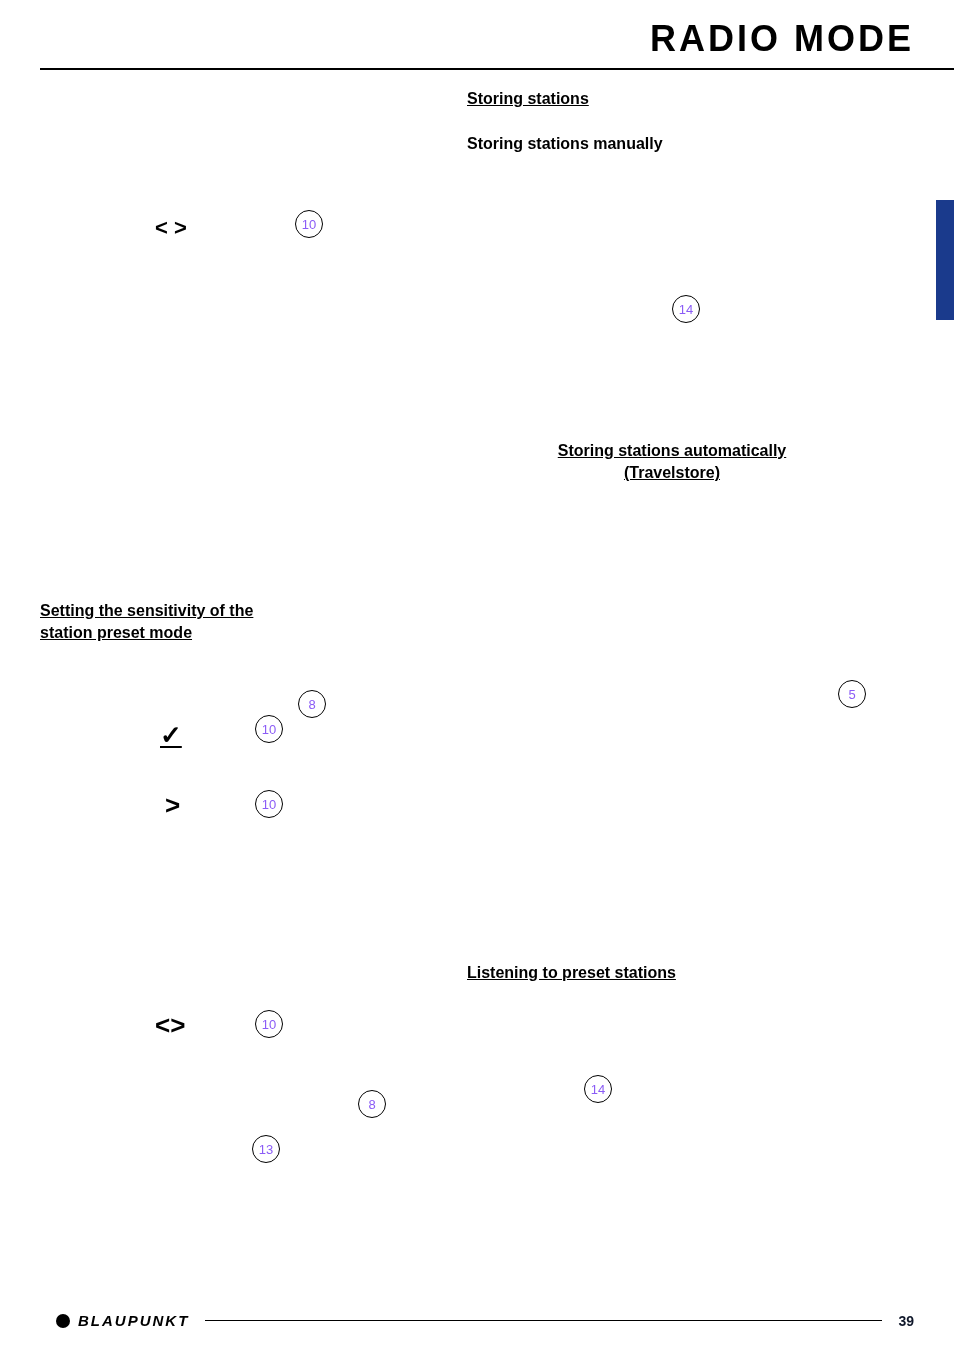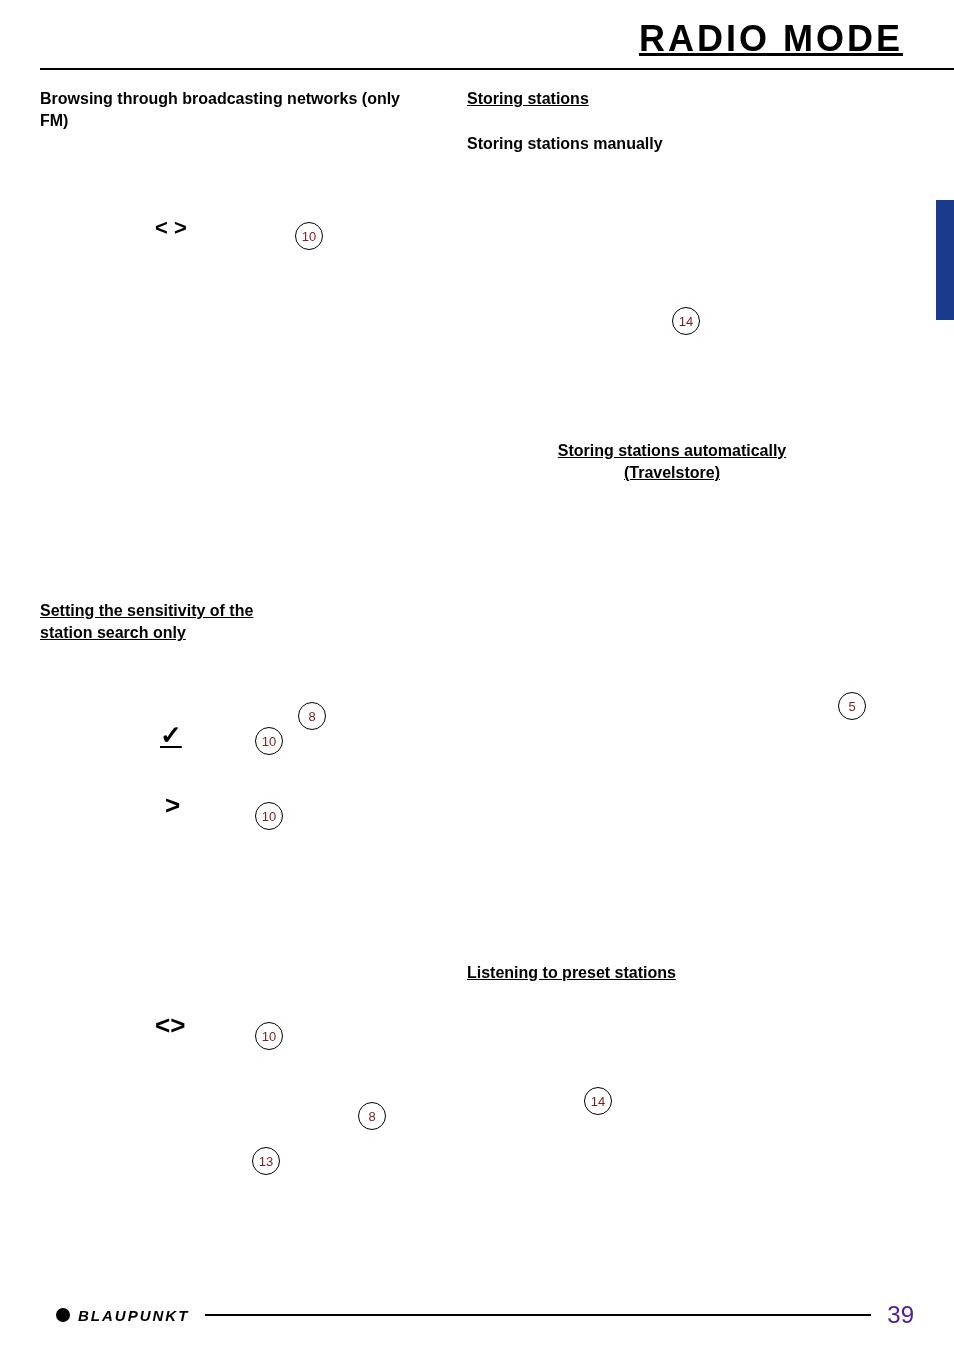--- a/index.html
+++ b/index.html
@@ -21,22 +21,21 @@
     }
 
     
     .header {
       position: absolute;
       top: 0;
       right: 0;
       width: 100%;
       display: flex;
       justify-content: flex-end;
-      padding: 18px 51px 0 0;
-      text-decoration: underline;
+      padding: 18px 40px 0 0;
     }
 
     .page-title {
       font-size: 36px;
       font-weight: 900;
       letter-spacing: 3px;
       color: #000;
     }
 
     
@@ -77,22 +76,21 @@
     .circled-num {
       display: inline-flex;
       align-items: center;
       justify-content: center;
       width: 28px;
       height: 28px;
       border-radius: 50%;
       border: 1.5px solid #000;
       font-size: 13px;
       font-weight: 400;
-      color: #7f1d1d;
-      margin-top: 12px;
+      color: #8b5cf6;
     }
 
     .symbol {
       font-size: 22px;
       font-weight: 700;
       color: #000;
     }
 
     .symbol-bold {
       font-size: 26px;
@@ -133,60 +131,57 @@
     }
 
     .footer-line {
       flex: 1;
       height: 1.5px;
       background: #000;
       margin: 0 16px;
     }
 
     .footer-page-num {
-      font-size: 24px;
-      font-weight: 400;
-      color: #4c1d95;
+      font-size: 14px;
+      font-weight: 700;
+      color: #0f172a;
     }
 
     
     .pos {
       position: absolute;
     }
   </style>
 </head>
 <body>
 
 <div class="page-container">
 
   <div class="header">
     <span class="page-title">RADIO MODE</span>
   </div>
 
   <div class="top-rule"></div>
 
   <div class="right-tab"></div>
 
-  <div class="pos" style="left:40px; top:88px; width:390px;">
-    <span class="section-heading">Browsing through broadcasting networks (only FM)</span>
-  </div>
 
   <div class="pos" style="left:155px; top:215px;">
     <span class="symbol">&lt; &gt;</span>
   </div>
   <div class="pos" style="left:295px; top:210px;">
     <span class="circled-num">
       <span>10</span>
     </span>
   </div>
 
   <div class="pos" style="left:40px; top:600px; width:380px;">
     <span class="section-heading-underline">Setting the sensitivity of the</span>
     <br>
-    <span class="section-heading-underline">station search only</span>
+    <span class="section-heading-underline">station preset mode</span>
   </div>
 
   <div class="pos" style="left:160px; top:720px;">
     <span class="symbol-bold" style="text-decoration: underline;">✓</span>
   </div>
   <div class="pos" style="left:255px; top:715px;">
     <span class="circled-num">
       <span>10</span>
     </span>
   </div>

